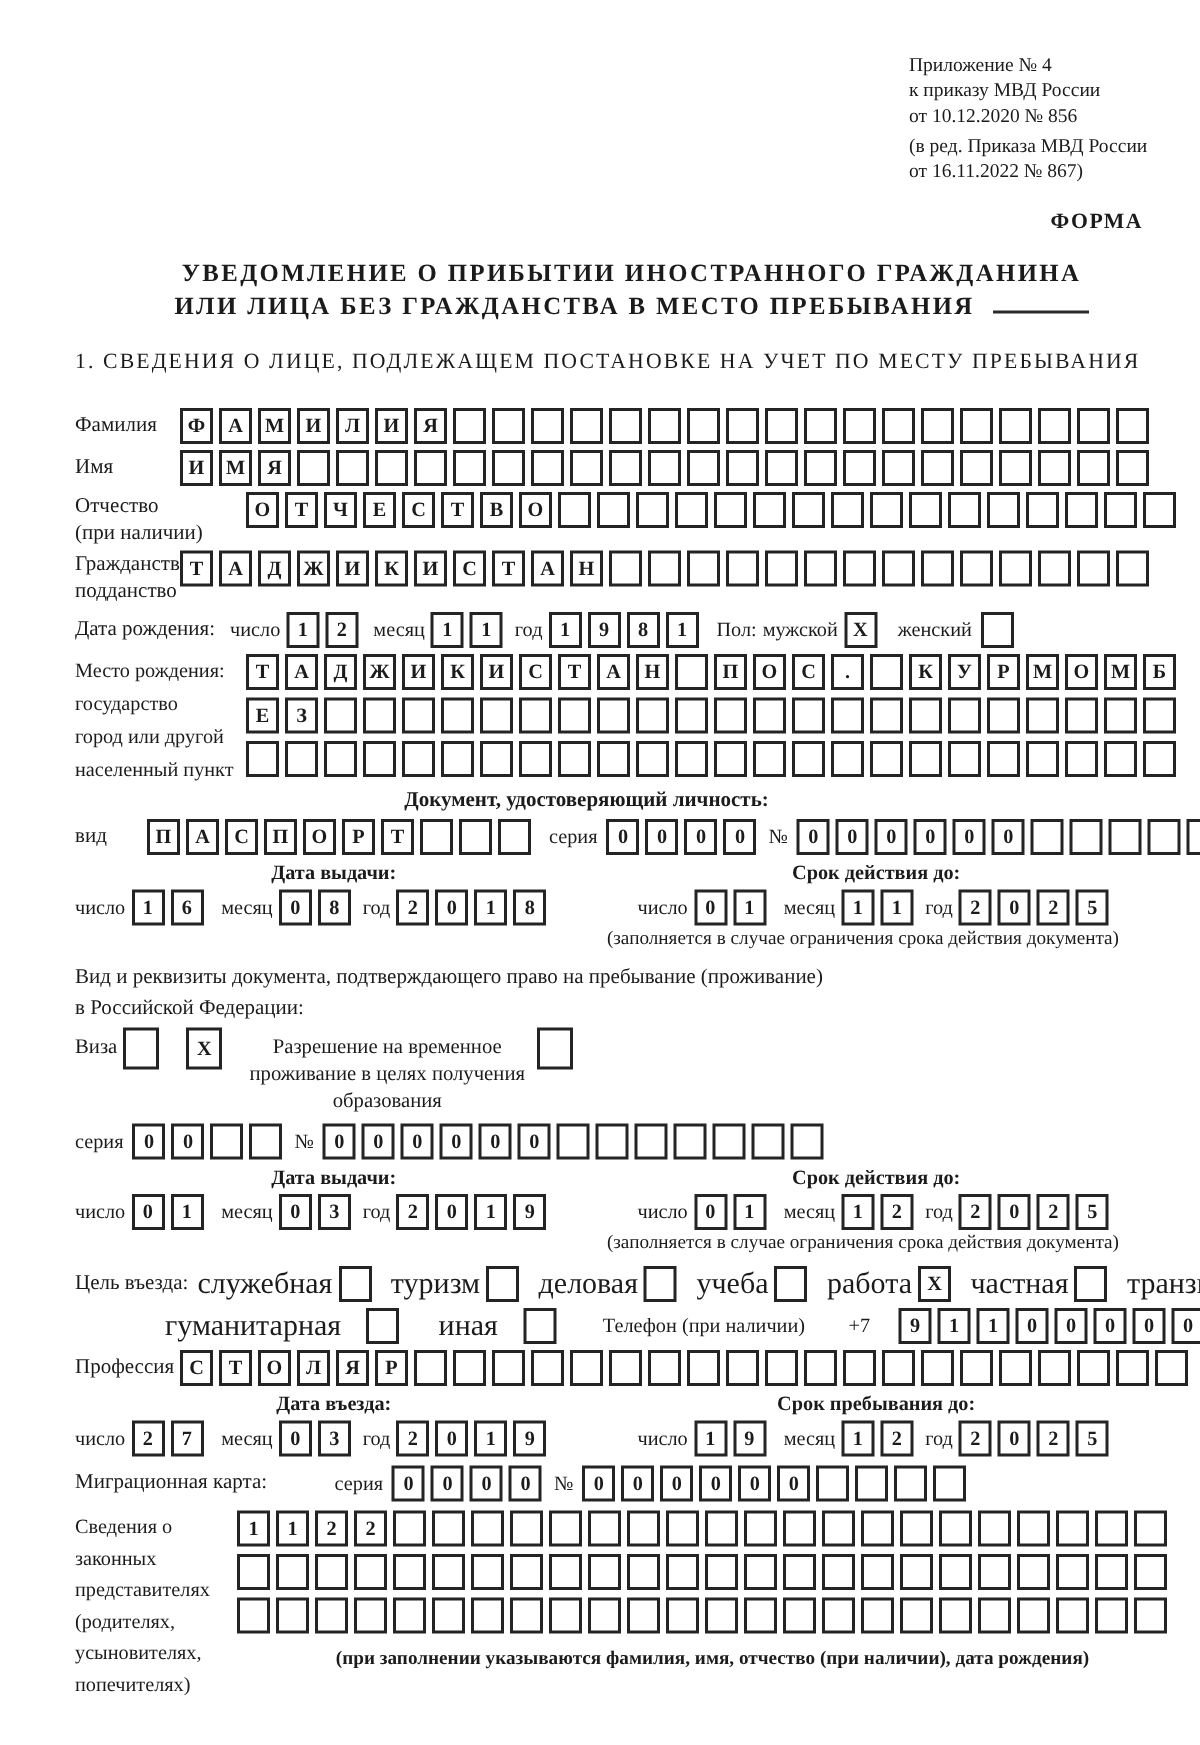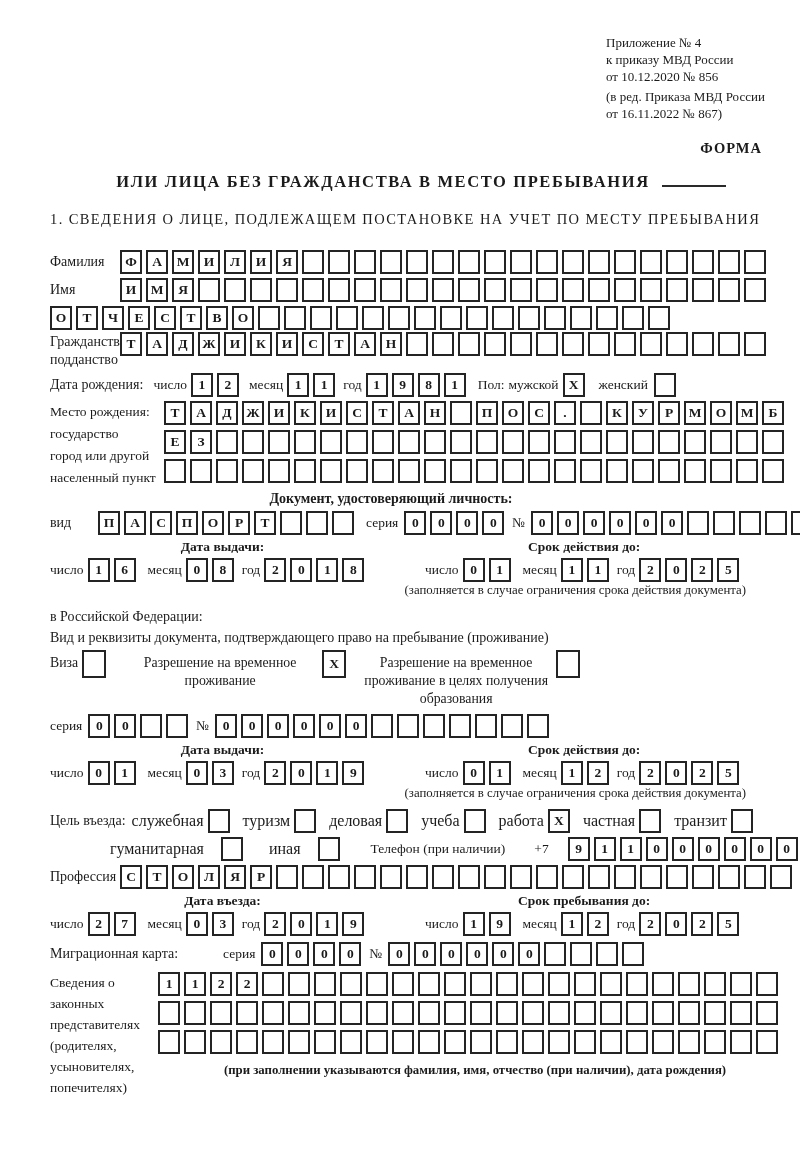--- a/index.html
+++ b/index.html
@@ -54,21 +54,21 @@
   .dline { display: flex; align-items: center; }
   .note { text-align: right; padding-right: 46px; font-size: 12.8px; margin-top: 1px; margin-bottom: 4px; }
 
   .intro { margin-top: 8px; font-size: 14px; line-height: 21px; }
   .options { display: flex; align-items: flex-start; margin-top: 2px; margin-bottom: 4px; }
   .option { display: flex; align-items: flex-start; flex: none; }
   .olbl { font-size: 13.8px; line-height: 18px; padding-top: 4px; }
   .oc { text-align: center; }
   .mw190 { max-width: 192px; } .mw186 { max-width: 188px; }
 
-  .plbl { flex: none; font-size: 16px; margin-right: 4px; }
+  .plbl { flex: none; font-size: 20px; margin-right: 4px; }
   .pgap { margin-left: 9px; }
   .indent60 { margin-left: 60px; gap: 13px; }
 
   .reps { display: flex; align-items: flex-start; margin-top: 6px; }
   .reps-labels { width: 108px; flex: none; font-size: 13.5px; line-height: 21px; }
   .reps-note { font-size: 12.8px; font-weight: 600; text-align: center; margin-top: 4px; }
 </style>
 </head>
 <body>
 
@@ -78,20 +78,21 @@
     <div>Приложение № 4</div>
     <div>к приказу МВД России</div>
     <div>от 10.12.2020 № 856</div>
     <div class="mt3">(в ред. Приказа МВД России</div>
     <div>от 16.11.2022 № 867)</div>
   </div>
 
   <div class="form-label">ФОРМА</div>
 
   <div class="title">
+    <div>УВЕДОМЛЕНИЕ О ПРИБЫТИИ ИНОСТРАННОГО ГРАЖДАНИНА</div>
     <div>
       <span>ИЛИ ЛИЦА БЕЗ ГРАЖДАНСТВА В МЕСТО ПРЕБЫВАНИЯ</span><span class="title-blank"></span>
     </div>
   </div>
 
   <div class="sec-heading">1. СВЕДЕНИЯ О ЛИЦЕ, ПОДЛЕЖАЩЕМ ПОСТАНОВКЕ НА УЧЕТ ПО МЕСТУ ПРЕБЫВАНИЯ</div>
 
   <div class="row first-row">
     <span class="lbl w70">Фамилия</span>
     <span class="boxes">
@@ -148,20 +149,24 @@
         <span class="cell"></span>
         <span class="cell"></span>
         <span class="cell"></span>
         <span class="cell"></span>
         <span class="cell"></span>
         <span class="cell"></span>
       </span>
   </div>
 
   <div class="row-top mt2">
+    <span class="lbl w114 two-line">
+      <div>Отчество</div>
+      <div>(при наличии)</div>
+    </span>
     <span class="boxes">
         <span class="cell">О</span>
         <span class="cell">Т</span>
         <span class="cell">Ч</span>
         <span class="cell">Е</span>
         <span class="cell">С</span>
         <span class="cell">Т</span>
         <span class="cell">В</span>
         <span class="cell">О</span>
         <span class="cell"></span>
@@ -413,31 +418,30 @@
             <span class="cell">0</span>
             <span class="cell">2</span>
             <span class="cell">5</span>
           </span>
       </div>
     </div>
   </div>
   <div class="note">(заполняется в случае ограничения срока действия документа)</div>
 
   <div class="intro">
+    <div>Вид и реквизиты документа, подтверждающего право на пребывание (проживание)</div>
     <div>в Российской Федерации:</div>
-    <div>Вид и реквизиты документа, подтверждающего право на пребывание (проживание)</div>
   </div>
 
   <div class="options">
     <div class="option">
       <span class="olbl mr4">Виза</span>
       <span class="cell cb"></span>
     </div>
     <div class="option ml14">
-      <span class="olbl oc mw190 mr6">Разрешение на временное проживание</span>
       <span class="cell cb">X</span>
     </div>
     <div class="option ml12">
       <span class="olbl oc mw186 mr6">Разрешение на временное проживание в целях получения образования</span>
       <span class="cell cb"></span>
     </div>
   </div>
 
   <div class="row mt6">
     <span class="dlbl mr6">серия</span>

